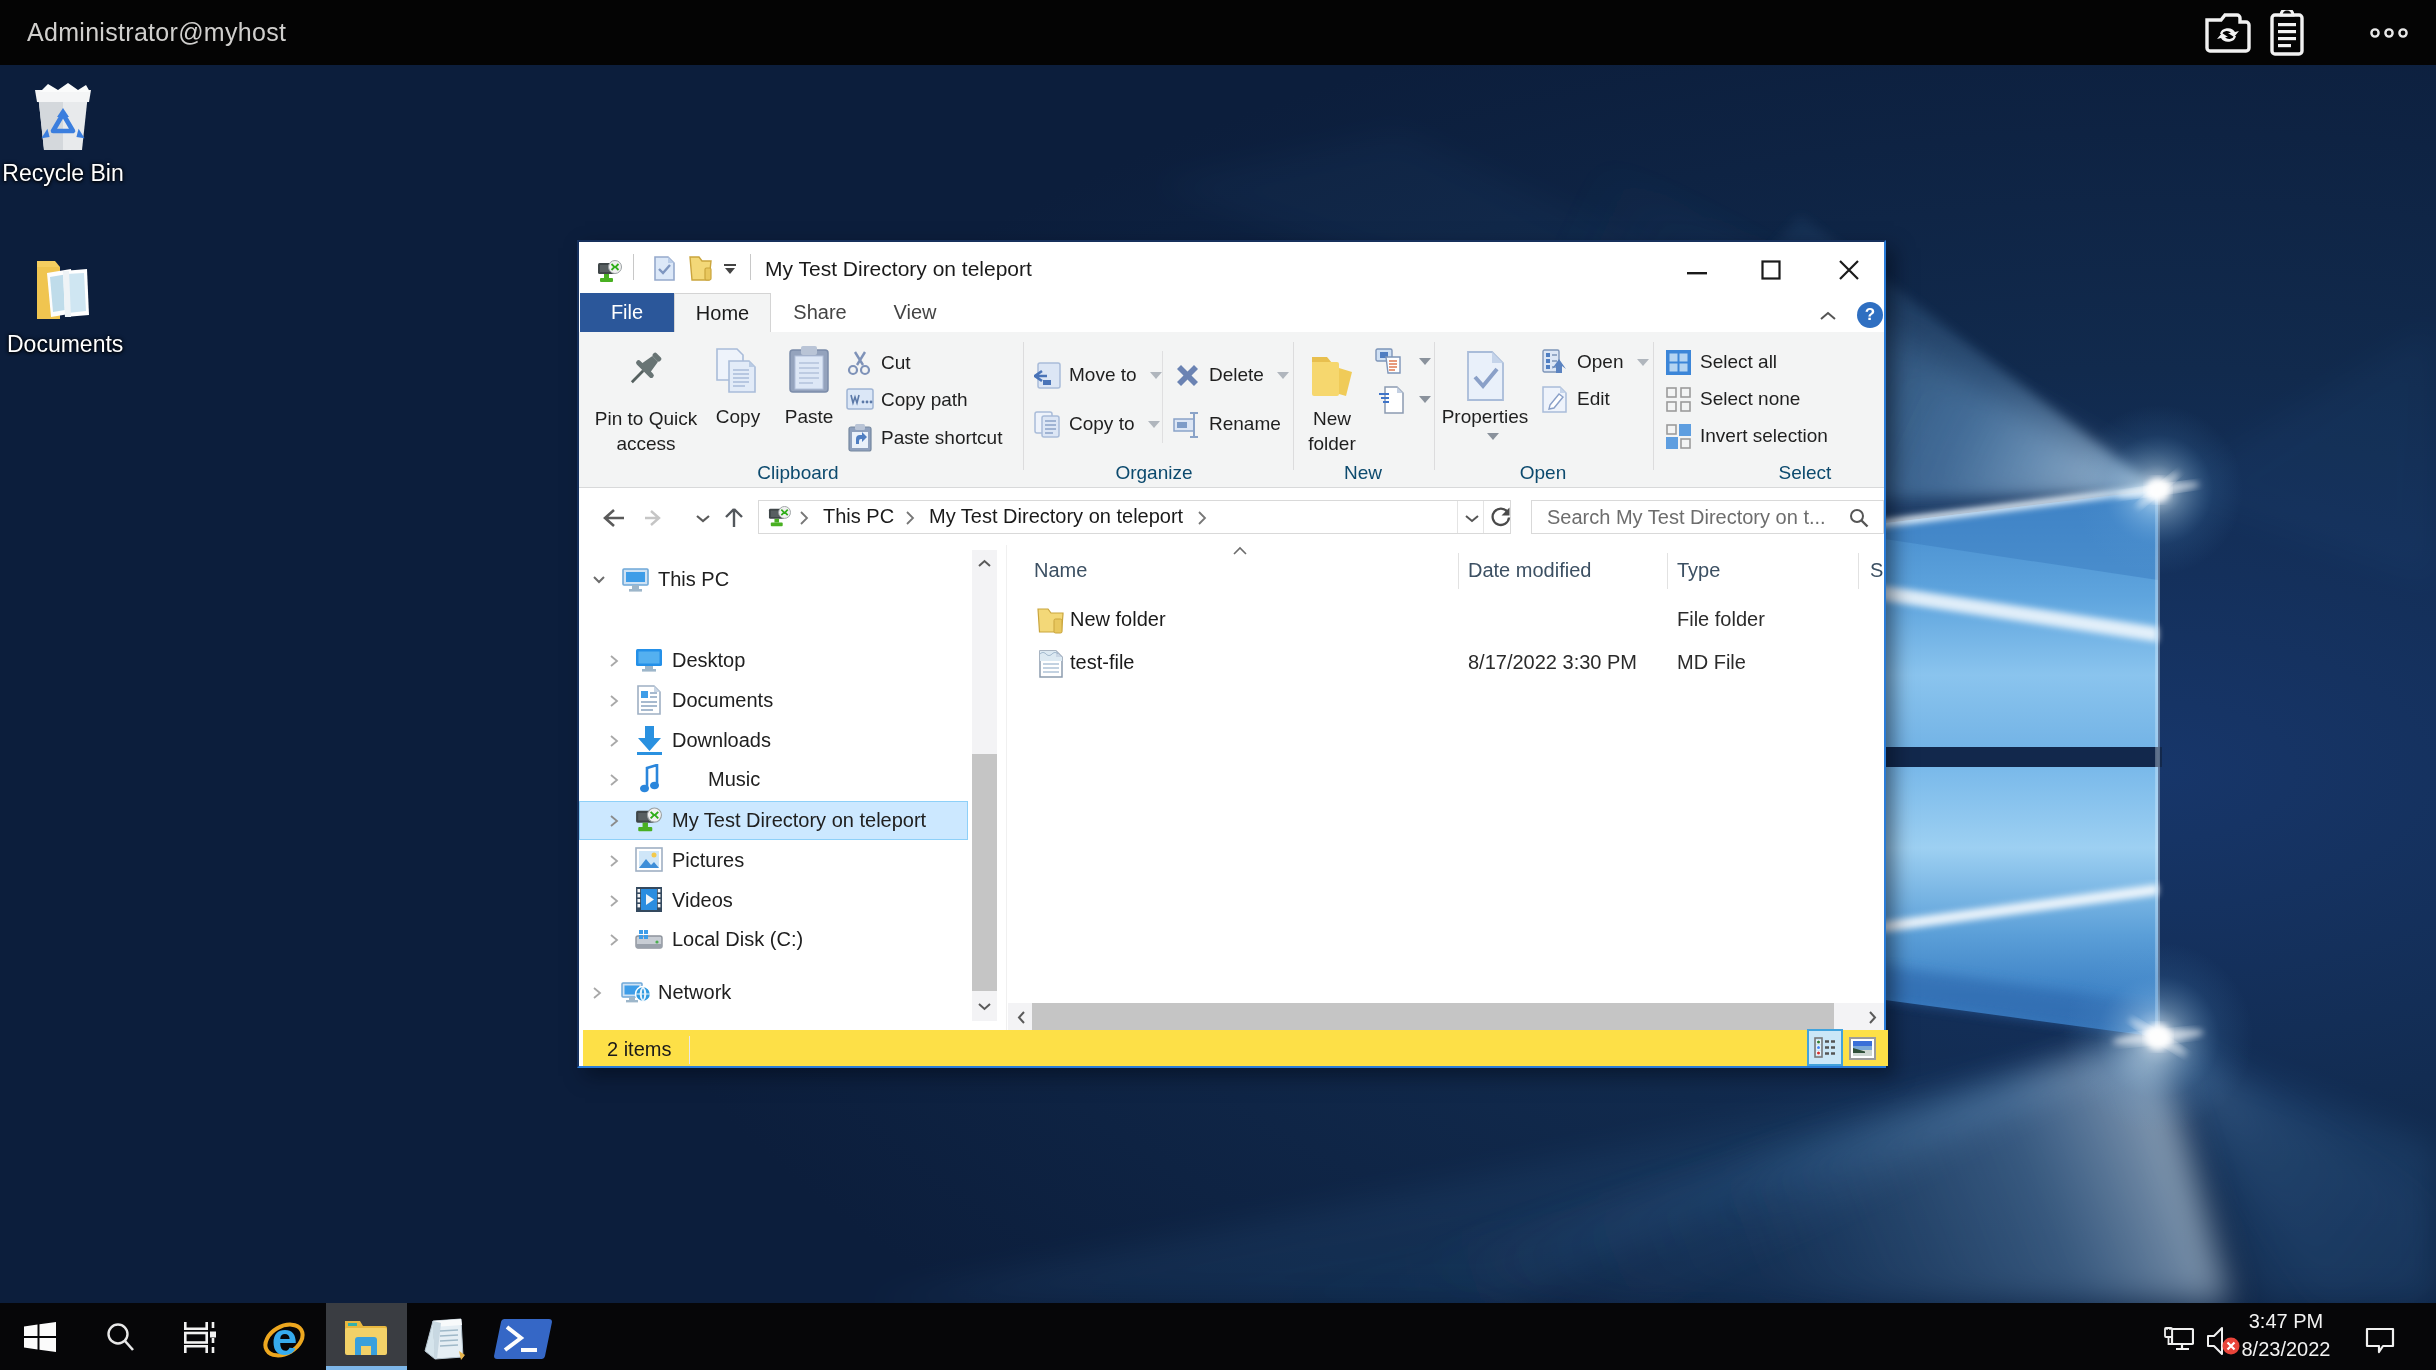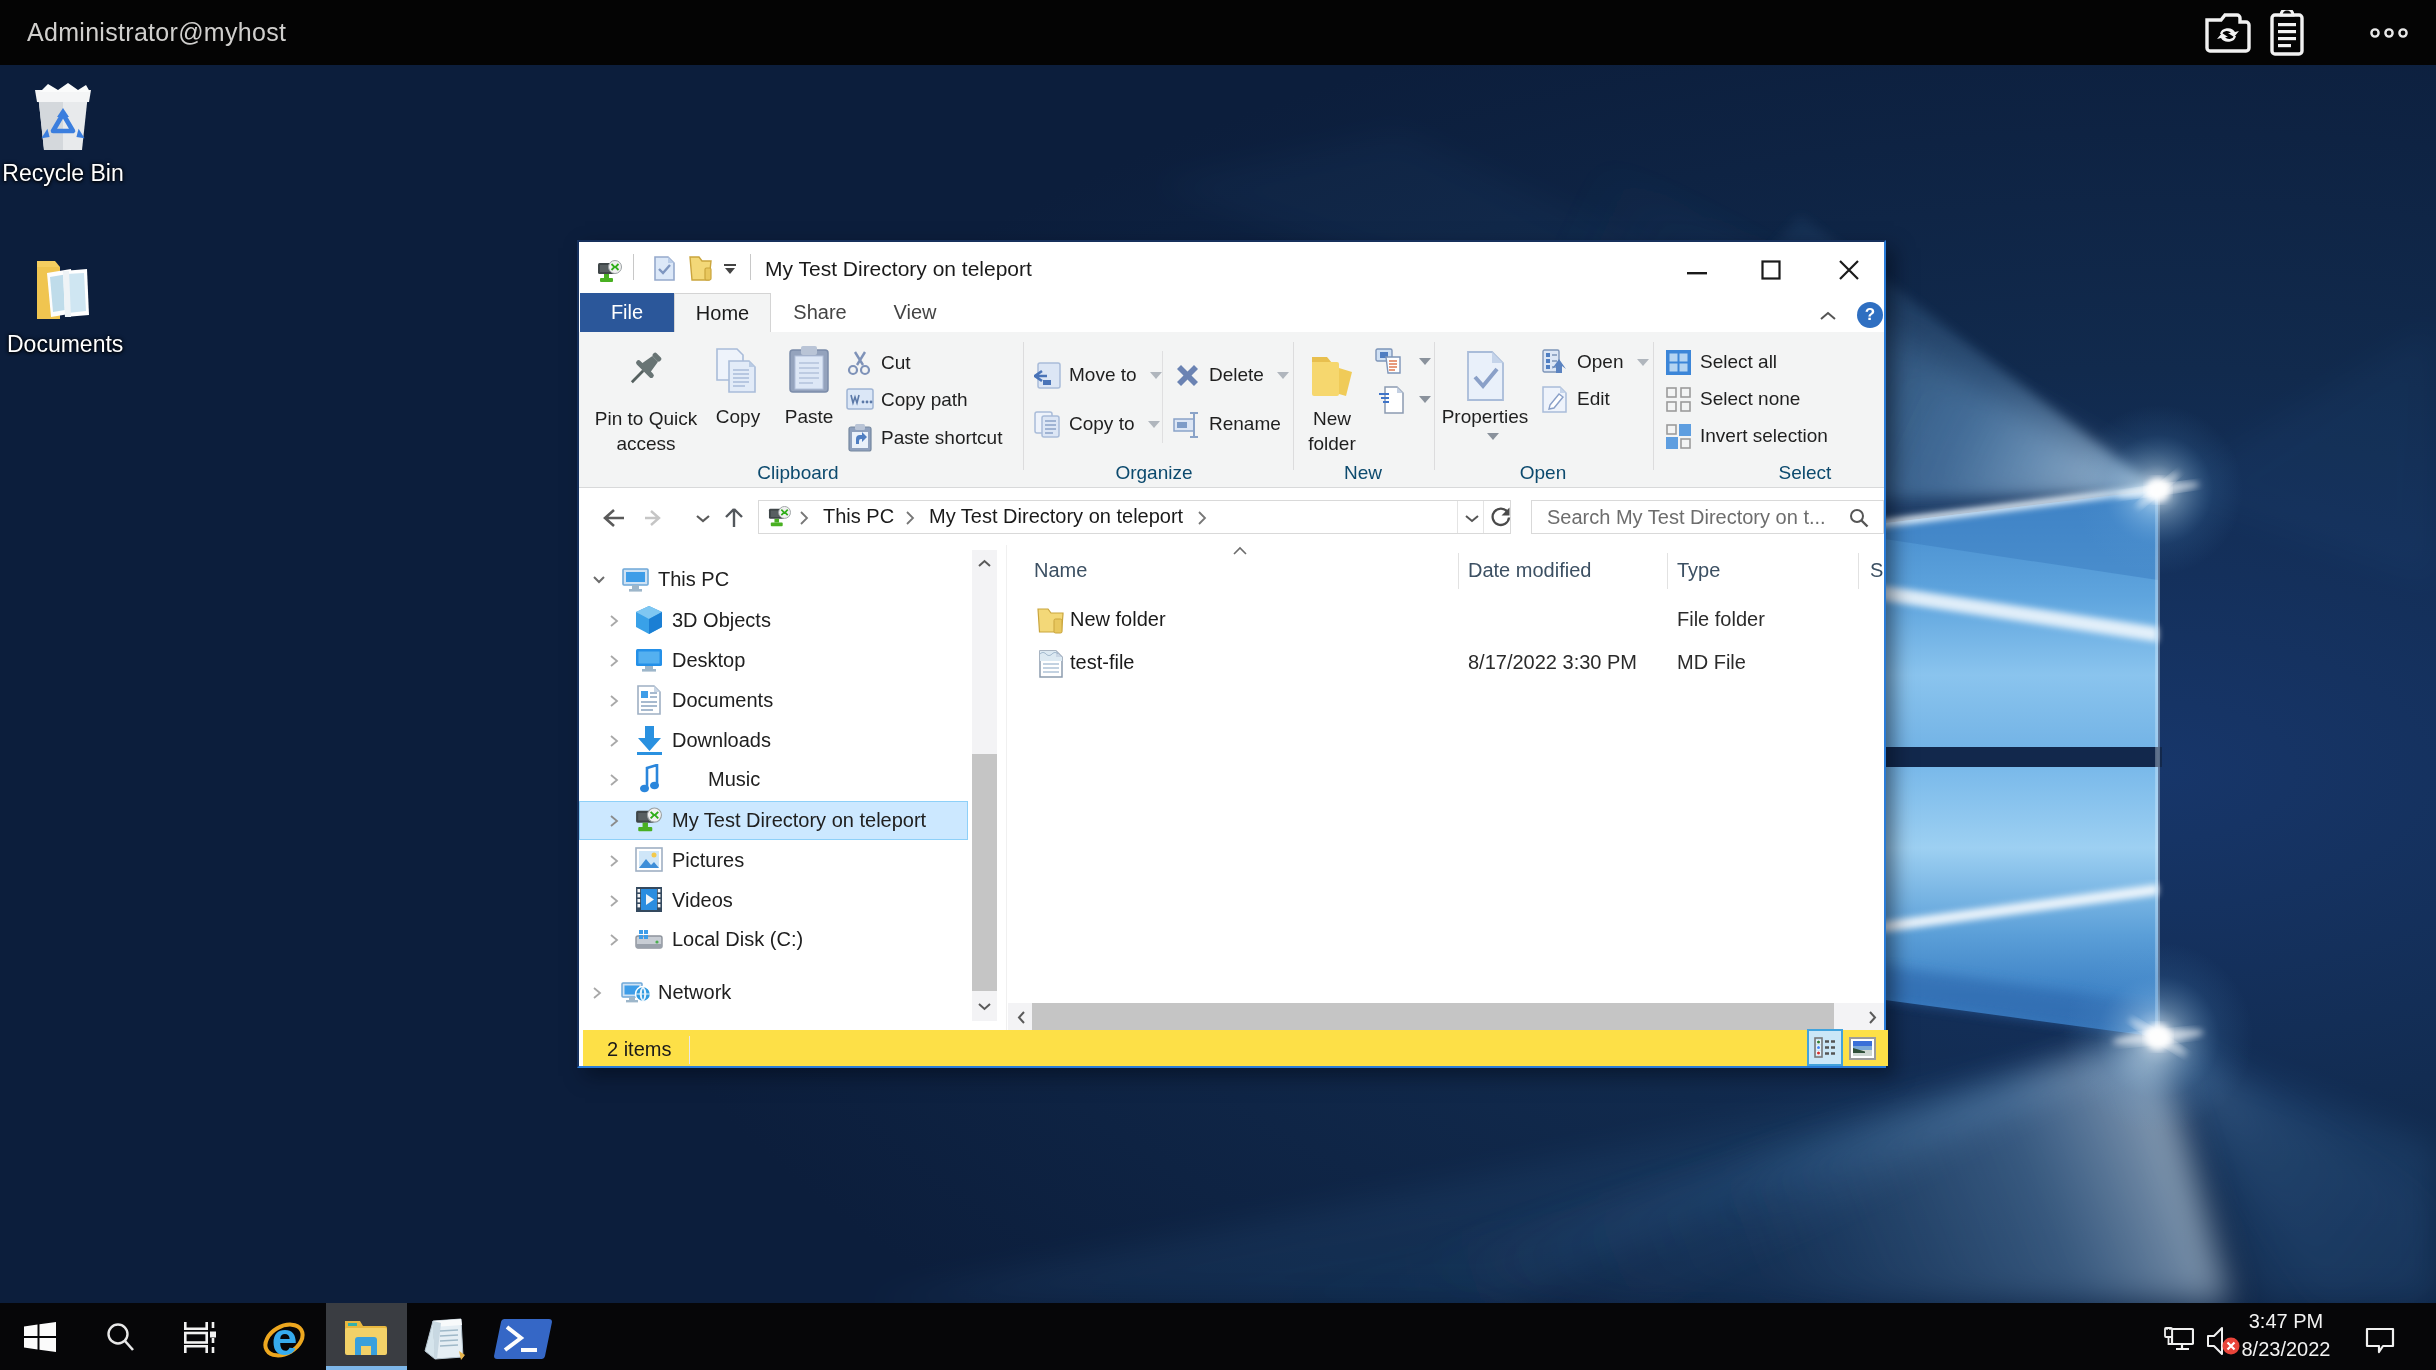--- a/index.html
+++ b/index.html
@@ -457,31 +457,20 @@
           <path d="M2 3 l5 5 5 -5" stroke="#6d6d6d" stroke-width="2" fill="none"></path>
         </svg>
       <svg class="abs" style="left:42px;top:5px" width="29" height="29" viewBox="0 0 29 29">
         <rect x="2" y="4" width="25" height="16" rx="1" fill="#cfe2f4" stroke="#6fa8d8" stroke-width="1.6"></rect>
         <rect x="5" y="7" width="19" height="10" fill="#3e9de8"></rect>
         <rect x="11" y="20" width="7" height="4" fill="#9db6ca"></rect>
         <rect x="8" y="24" width="13" height="2.6" fill="#9db6ca"></rect>
       </svg>
       <div class="txt" style="left:79px;">This PC</div>
     </div>
-    <div class="trow" style="top:56px;">
-      <svg class="exp" style="left:30px;top:13px" width="10" height="14">
-          <path d="M2 2 l6 5 -6 5" stroke="#a8a8a8" stroke-width="1.8" fill="none"></path>
-        </svg>
-      <svg class="abs" style="left:56px;top:4px" width="28" height="30" viewBox="0 0 28 30">
-        <polygon points="14,1 27,7 27,22 14,29 1,22 1,7" fill="#39a1e8"></polygon>
-        <polygon points="14,1 27,7 14,14 1,7" fill="#7fc7f2"></polygon>
-        <polygon points="14,14 27,7 27,22 14,29" fill="#1b7fd4"></polygon>
-      </svg>
-      <div class="txt" style="left:93px;">3D Objects</div>
-    </div>
     <div class="trow" style="top:96px;">
       <svg class="exp" style="left:30px;top:13px" width="10" height="14">
           <path d="M2 2 l6 5 -6 5" stroke="#a8a8a8" stroke-width="1.8" fill="none"></path>
         </svg>
       <svg class="abs" style="left:56px;top:6px" width="28" height="26" viewBox="0 0 28 26">
         <rect x="1" y="2" width="26" height="17" rx="1.5" fill="#2490e8"></rect>
         <rect x="3.5" y="4.5" width="21" height="12" fill="#54b0f0"></rect>
         <rect x="10" y="19" width="8" height="3" fill="#9db6ca"></rect>
         <rect x="7" y="22" width="14" height="2.6" fill="#9db6ca"></rect>
       </svg>

